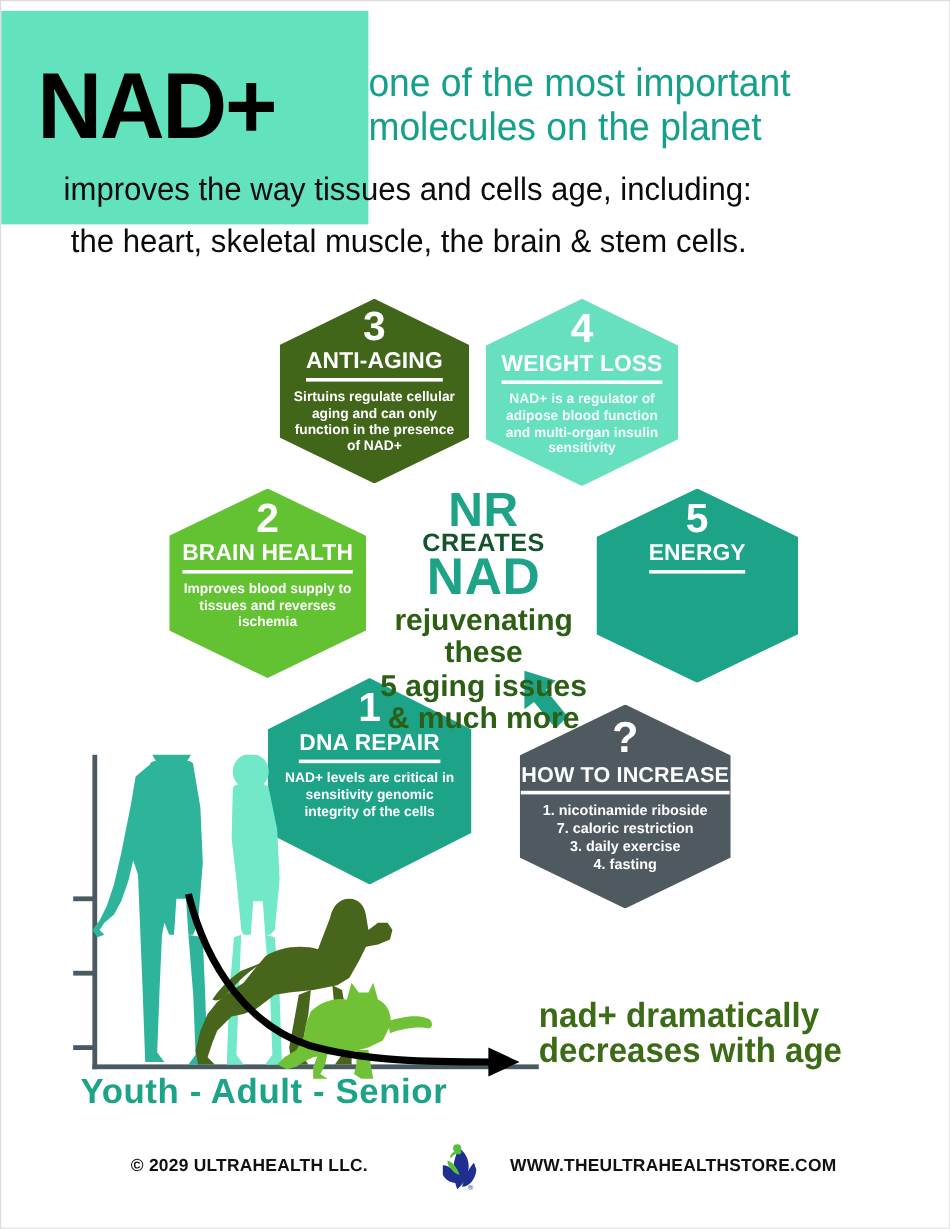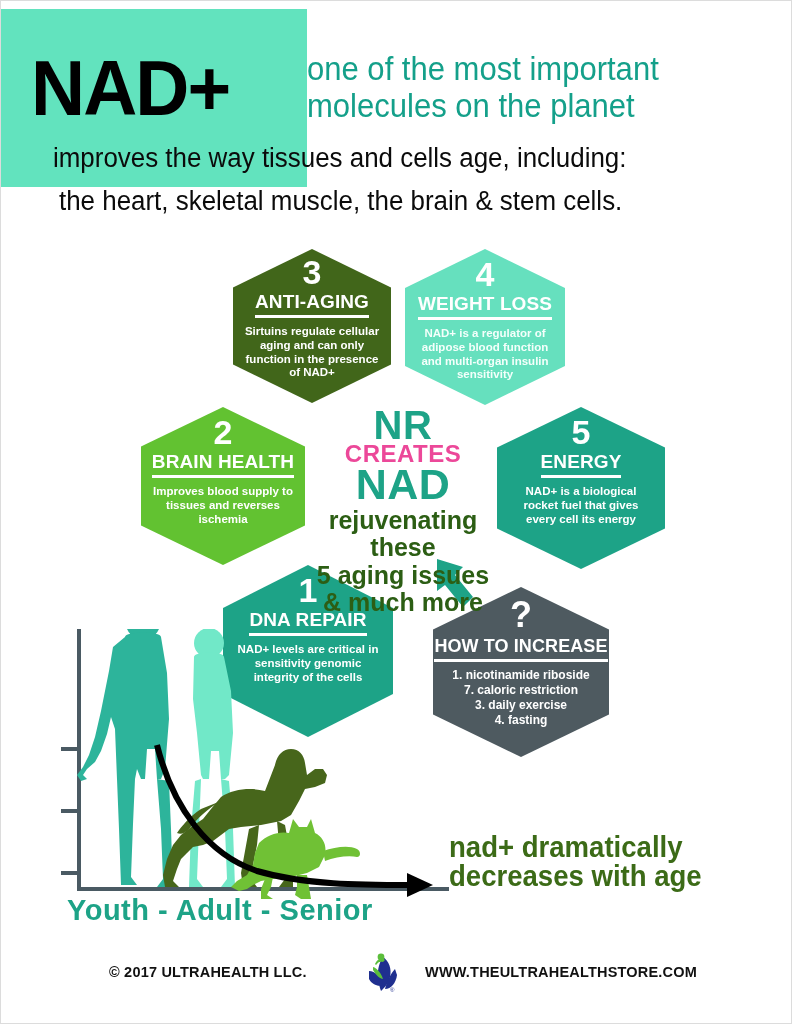--- a/index.html
+++ b/index.html
@@ -126,21 +126,21 @@
     position:absolute;
     left:300px; top:406px;
     width:204px;
     text-align:center;
   }
   #center-nr{
     font-size:40px; font-weight:bold; color:#1DA387; line-height:0.92;
     letter-spacing:0.5px;
   }
   #center-creates{
-    font-size:24px; font-weight:bold; color:#ec4899; line-height:1;
+    font-size:21px; font-weight:bold; color:#14532d; line-height:1;
     letter-spacing:0.5px; margin-top:-2px;
   }
   #center-nad{
     font-size:43px; font-weight:bold; color:#1DA387; line-height:0.95;
     letter-spacing:0.5px; margin-top:-2px;
   }
   #center-sub{
     font-size:25px; font-weight:bold; color:#2C5E14; line-height:1.1;
     margin-top:2px;
   }
@@ -219,21 +219,20 @@
 
   <div class="hex" id="hex-brain-health">
     <div class="hex-num">2</div>
     <div class="hex-title">BRAIN HEALTH</div>
     <div class="hex-body">Improves blood supply to tissues and reverses ischemia</div>
   </div>
 
   <div class="hex" id="hex-energy">
     <div class="hex-num">5</div>
     <div class="hex-title">ENERGY</div>
-    <div class="hex-body">NAD+ is a biological rocket fuel that gives every cell its energy</div>
   </div>
 
   <div class="hex" id="hex-dna-repair">
     <div class="hex-num">1</div>
     <div class="hex-title">DNA REPAIR</div>
     <div class="hex-body">NAD+ levels are critical in sensitivity genomic integrity of the cells</div>
   </div>
 
   <div class="hex" id="hex-how-to">
     <div class="hex-qmark">?</div>
@@ -316,21 +315,21 @@
     </svg>
   </div>
 
   <div id="chart-caption">Youth  -  Adult  -  Senior</div>
 
   <div id="decline-caption">
     <div>nad+ dramatically</div>
     <div>decreases with age</div>
   </div>
 
-  <div id="footer-copyright">© 2017 ULTRAHEALTH LLC.</div>
+  <div id="footer-copyright">© 2029 ULTRAHEALTH LLC.</div>
   <svg id="footer-logo" viewBox="0 0 48 44">
     <path d="M24 6 C30 10 33 18 31 26 C29 34 24 38 22 40 C20 34 18 26 19 20 C20 13 22 9 24 6 Z" fill="#1F2F8F"></path>
     <path d="M10 20 C16 20 22 26 24 34 C20 36 13 34 10 28 Z" fill="#1F2F8F"></path>
     <path d="M36 18 C32 22 28 30 26 38 C32 38 37 32 38 24 Z" fill="#1F2F8F"></path>
     <circle cx="22" cy="6" r="3.4" fill="#5BBE3B"></circle>
     <path d="M17 14 C19 11 21 10 24 11 L26 9 C23 6 18 8 16 13 Z" fill="#5BBE3B"></path>
     <path d="M14 16 C18 17 22 22 24 28 C21 28 17 24 14 19 Z" fill="#5BBE3B"></path>
     <text x="31" y="41" font-size="6" fill="#1F2F8F" font-family="Liberation Sans, sans-serif">®</text>
   </svg>
   <div id="footer-url">WWW.THEULTRAHEALTHSTORE.COM</div>

